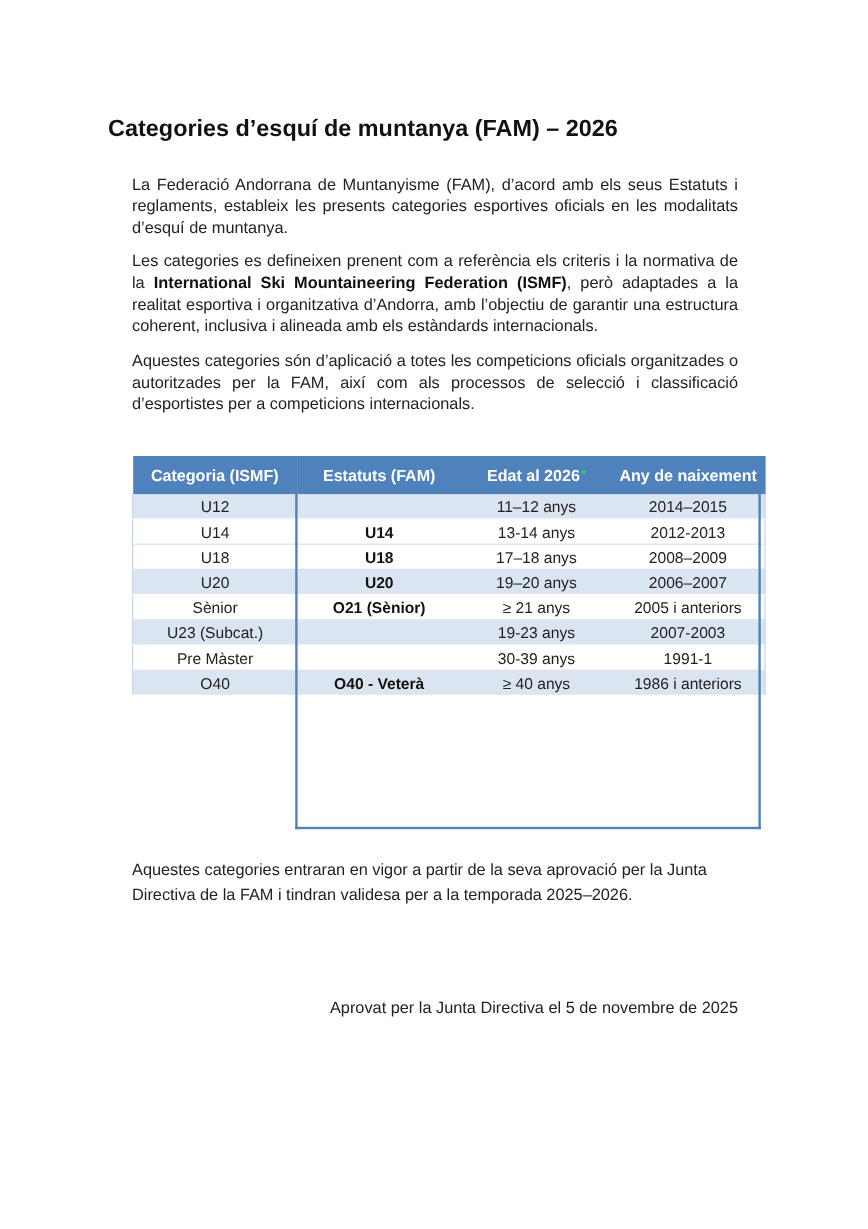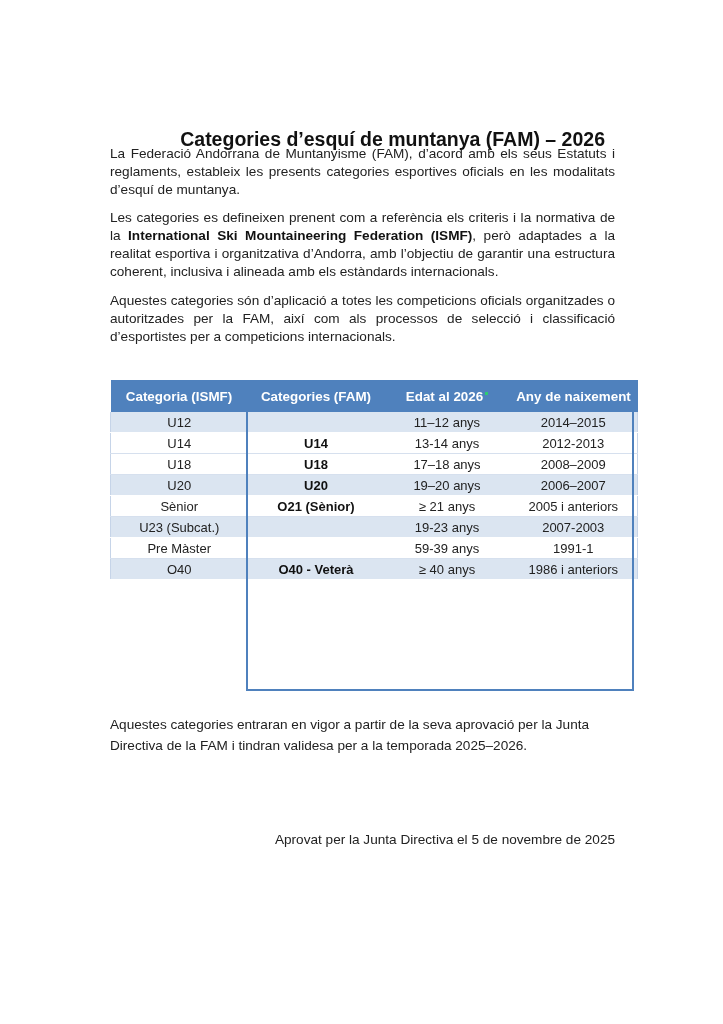--- a/index.html
+++ b/index.html
@@ -1,19 +1,19 @@
 <!DOCTYPE html>
 <html><head>
 <meta charset="utf-8">
 <style>
   html, body { margin: 0; padding: 0; background: #ffffff; }
   body { width: 723px; height: 1024px; position: relative; overflow: hidden;
          font-family: "Liberation Sans", "DejaVu Sans", sans-serif; color: #1a1a1a; }
-  .title { position: absolute; left: 0; width: 605px; top: 96px; text-align: right;
-           font-weight: bold; font-size: 19.5px; color: #111; margin-top: 32px; }
+  .title { position: absolute; left: 0; width: 605px; top: 96px; text-align: center;
+           font-weight: bold; font-size: 19.5px; color: #111; }
   .para { position: absolute; left: 110px; width: 505px; font-size: 13.6px;
           line-height: 18px; text-align: justify; color: #222; }
   .para b { font-weight: bold; color: #111; margin-top: 20px; }
   .p1 { top: 145px; }
   .p2 { top: 209px; }
   .p3 { top: 292px; }
   .p4 { top: 714px; line-height: 21px; text-align: left; width: 520px; }
   .approval { position: absolute; top: 832px; right: 108px; font-size: 13.6px; color: #222; }
 
   .tbl-wrap { position: absolute; left: 110px; top: 380px; width: 527px; }
@@ -47,21 +47,21 @@
   <table>
     <colgroup>
         <col class="k1">
         <col class="k2">
         <col class="k3">
         <col class="k4">
       </colgroup>
     <thead>
       <tr>
         <th>Categoria (ISMF)</th>
-        <th>Categories (FAM)</th>
+        <th>Estatuts (FAM)</th>
         <th><span>Edat al 2026</span><span class="green-dot"></span></th>
         <th>Any de naixement</th>
       </tr>
     </thead>
     <tbody>
       <tr class="shade">
         <td class="c1">U12</td>
         <td class="fam"></td>
         <td>11–12 anys</td>
         <td class="c4">2014–2015</td>
@@ -92,21 +92,21 @@
       </tr>
       <tr class="shade">
         <td class="c1">U23 (Subcat.)</td>
         <td class="fam"></td>
         <td>19-23 anys</td>
         <td class="c4">2007-2003</td>
       </tr>
       <tr class="plain">
         <td class="c1">Pre Màster</td>
         <td class="fam"></td>
-        <td>59-39 anys</td>
+        <td>30-39 anys</td>
         <td class="c4">1991-1</td>
       </tr>
       <tr class="shade">
         <td class="c1">O40</td>
         <td class="fam">O40 - Veterà</td>
         <td>≥ 40 anys</td>
         <td class="c4">1986 i anteriors</td>
       </tr>
     </tbody>
   </table>

